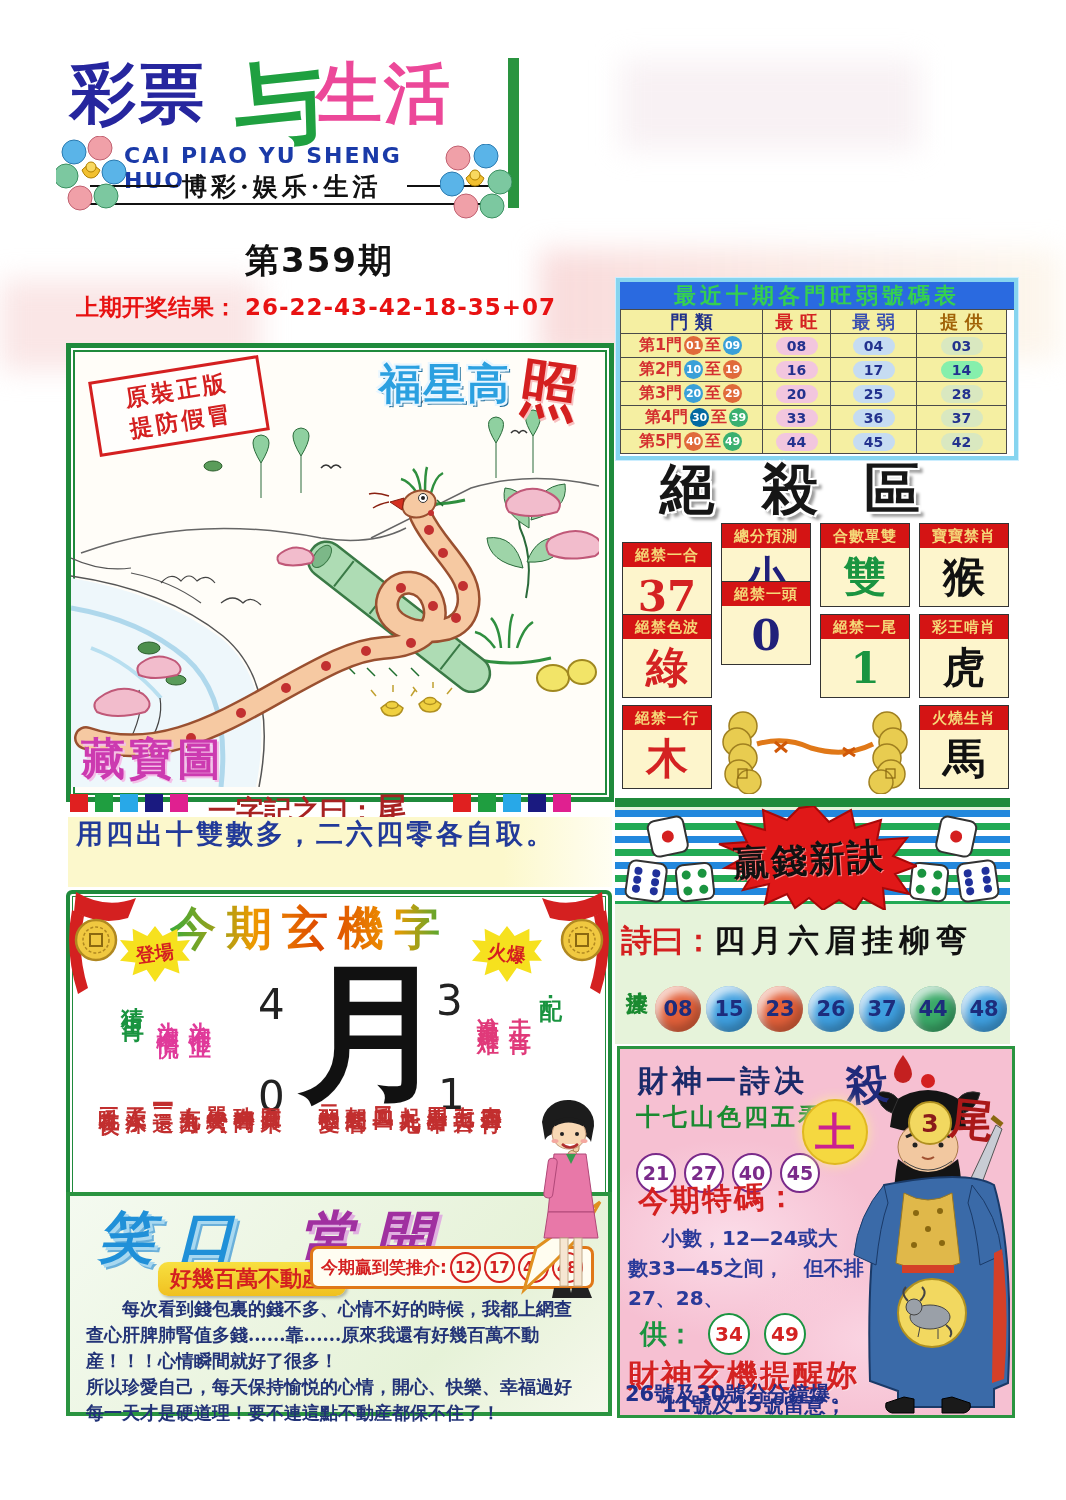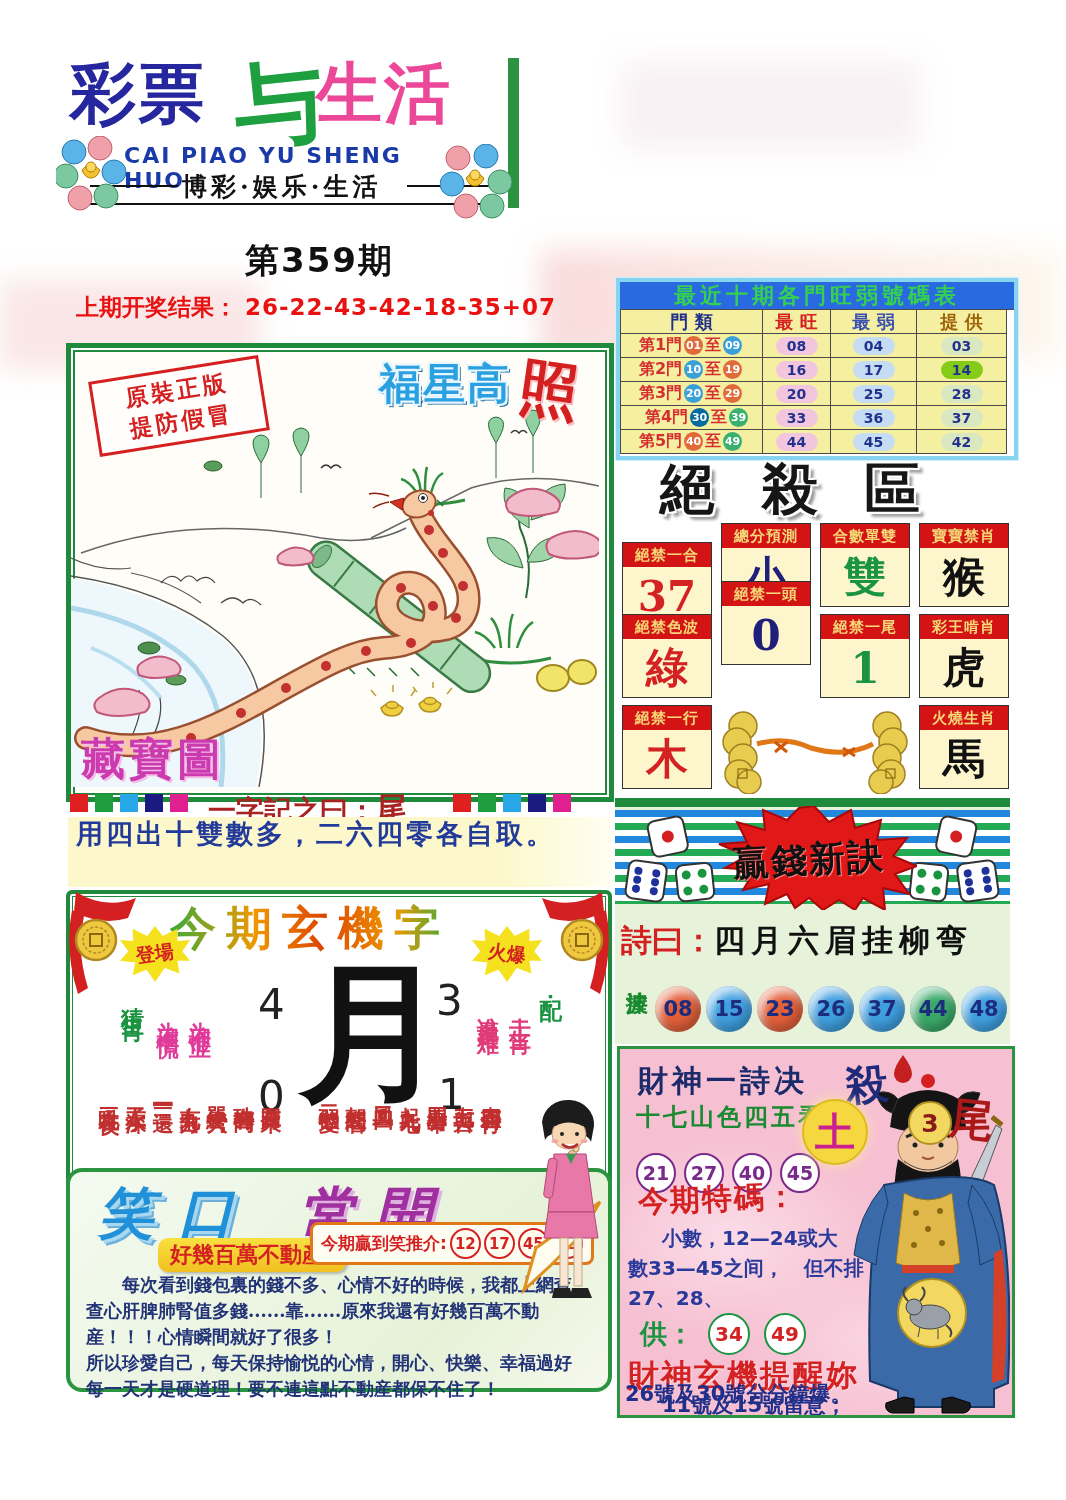--- a/index.html
+++ b/index.html
@@ -270,21 +270,21 @@
       <div class="pcol">二弱欲愛</div>
       <div class="pcol">朝紅問看</div>
       <div class="pcol">風二四二</div>
       <div class="pcol">起九九七</div>
       <div class="pcol">四看出帶</div>
       <div class="pcol">七三與吾</div>
       <div class="pcol">盡四否行</div>
     </div>
   </div>
 
-  <div class="abs" style="left:66px;top:1168px;width:538px;height:216px;background:linear-gradient(135deg,#f4faf0,#e6f2d8 70%,#f6f8ec);border:4px solid #2a9440;border-radius:16px;">
+  <div class="abs" style="left:66px;top:1192px;width:538px;height:216px;background:linear-gradient(135deg,#f4faf0,#e6f2d8 70%,#f6f8ec);border:4px solid #2a9440;border-radius:0;">
     <span class="abs serif" style="left:28px;top:4px;font-size:56px;font-weight:900;font-style:italic;color:#2090d8;text-shadow:3px 3px 0 #a8d8f0,5px 5px 0 #6ab0da;letter-spacing:24px;">笑口</span>
     <span class="abs serif" style="left:228px;top:4px;font-size:58px;font-weight:900;font-style:italic;color:#a030a0;text-shadow:3px 3px 0 #e0b0e0;letter-spacing:18px;">常開</span>
     <span class="abs" style="left:88px;top:66px;background:linear-gradient(180deg,#f8e040,#f0c020);border-radius:10px;padding:2px 12px;color:#d42020;font-weight:900;font-size:22px;box-shadow:2px 2px 3px rgba(0,0,0,.25);">好幾百萬不動産!</span>
     <div class="abs" style="left:240px;top:50px;border:3px solid #e07818;border-radius:8px;background:#fffdf2;padding:3px 8px;display:flex;align-items:center;">
       <span style="color:#d42020;font-weight:900;font-size:17px;">今期贏到笑推介:</span>
       <span class="tipnum">12</span>
       <span class="tipnum">17</span>
       <span class="tipnum">45</span>
       <span class="tipnum">48</span>
     </div>
@@ -362,21 +362,21 @@
         <span style="color:#d43030;font-weight:bold;font-size:16px;">至</span>
         <span class="ncirc" style="background:#e06a3a;">19</span>
       </div>
       <div class="cell">
           <span class="badge" style="background:#f2c6de;">16</span>
         </div>
       <div class="cell">
           <span class="badge" style="background:#c6dcf2;">17</span>
         </div>
       <div class="cell">
-          <span class="badge" style="background:#84cc16;">14</span>
+          <span class="badge" style="background:#86efac;">14</span>
         </div>
 
       <div class="cell">
         <span style="color:#d43030;font-weight:bold;font-size:16px;">第3門</span>
         <span class="ncirc" style="background:#3aa0d8;">20</span>
         <span style="color:#d43030;font-weight:bold;font-size:16px;">至</span>
         <span class="ncirc" style="background:#e06a3a;">29</span>
       </div>
       <div class="cell">
           <span class="badge" style="background:#f2c6de;">20</span>

